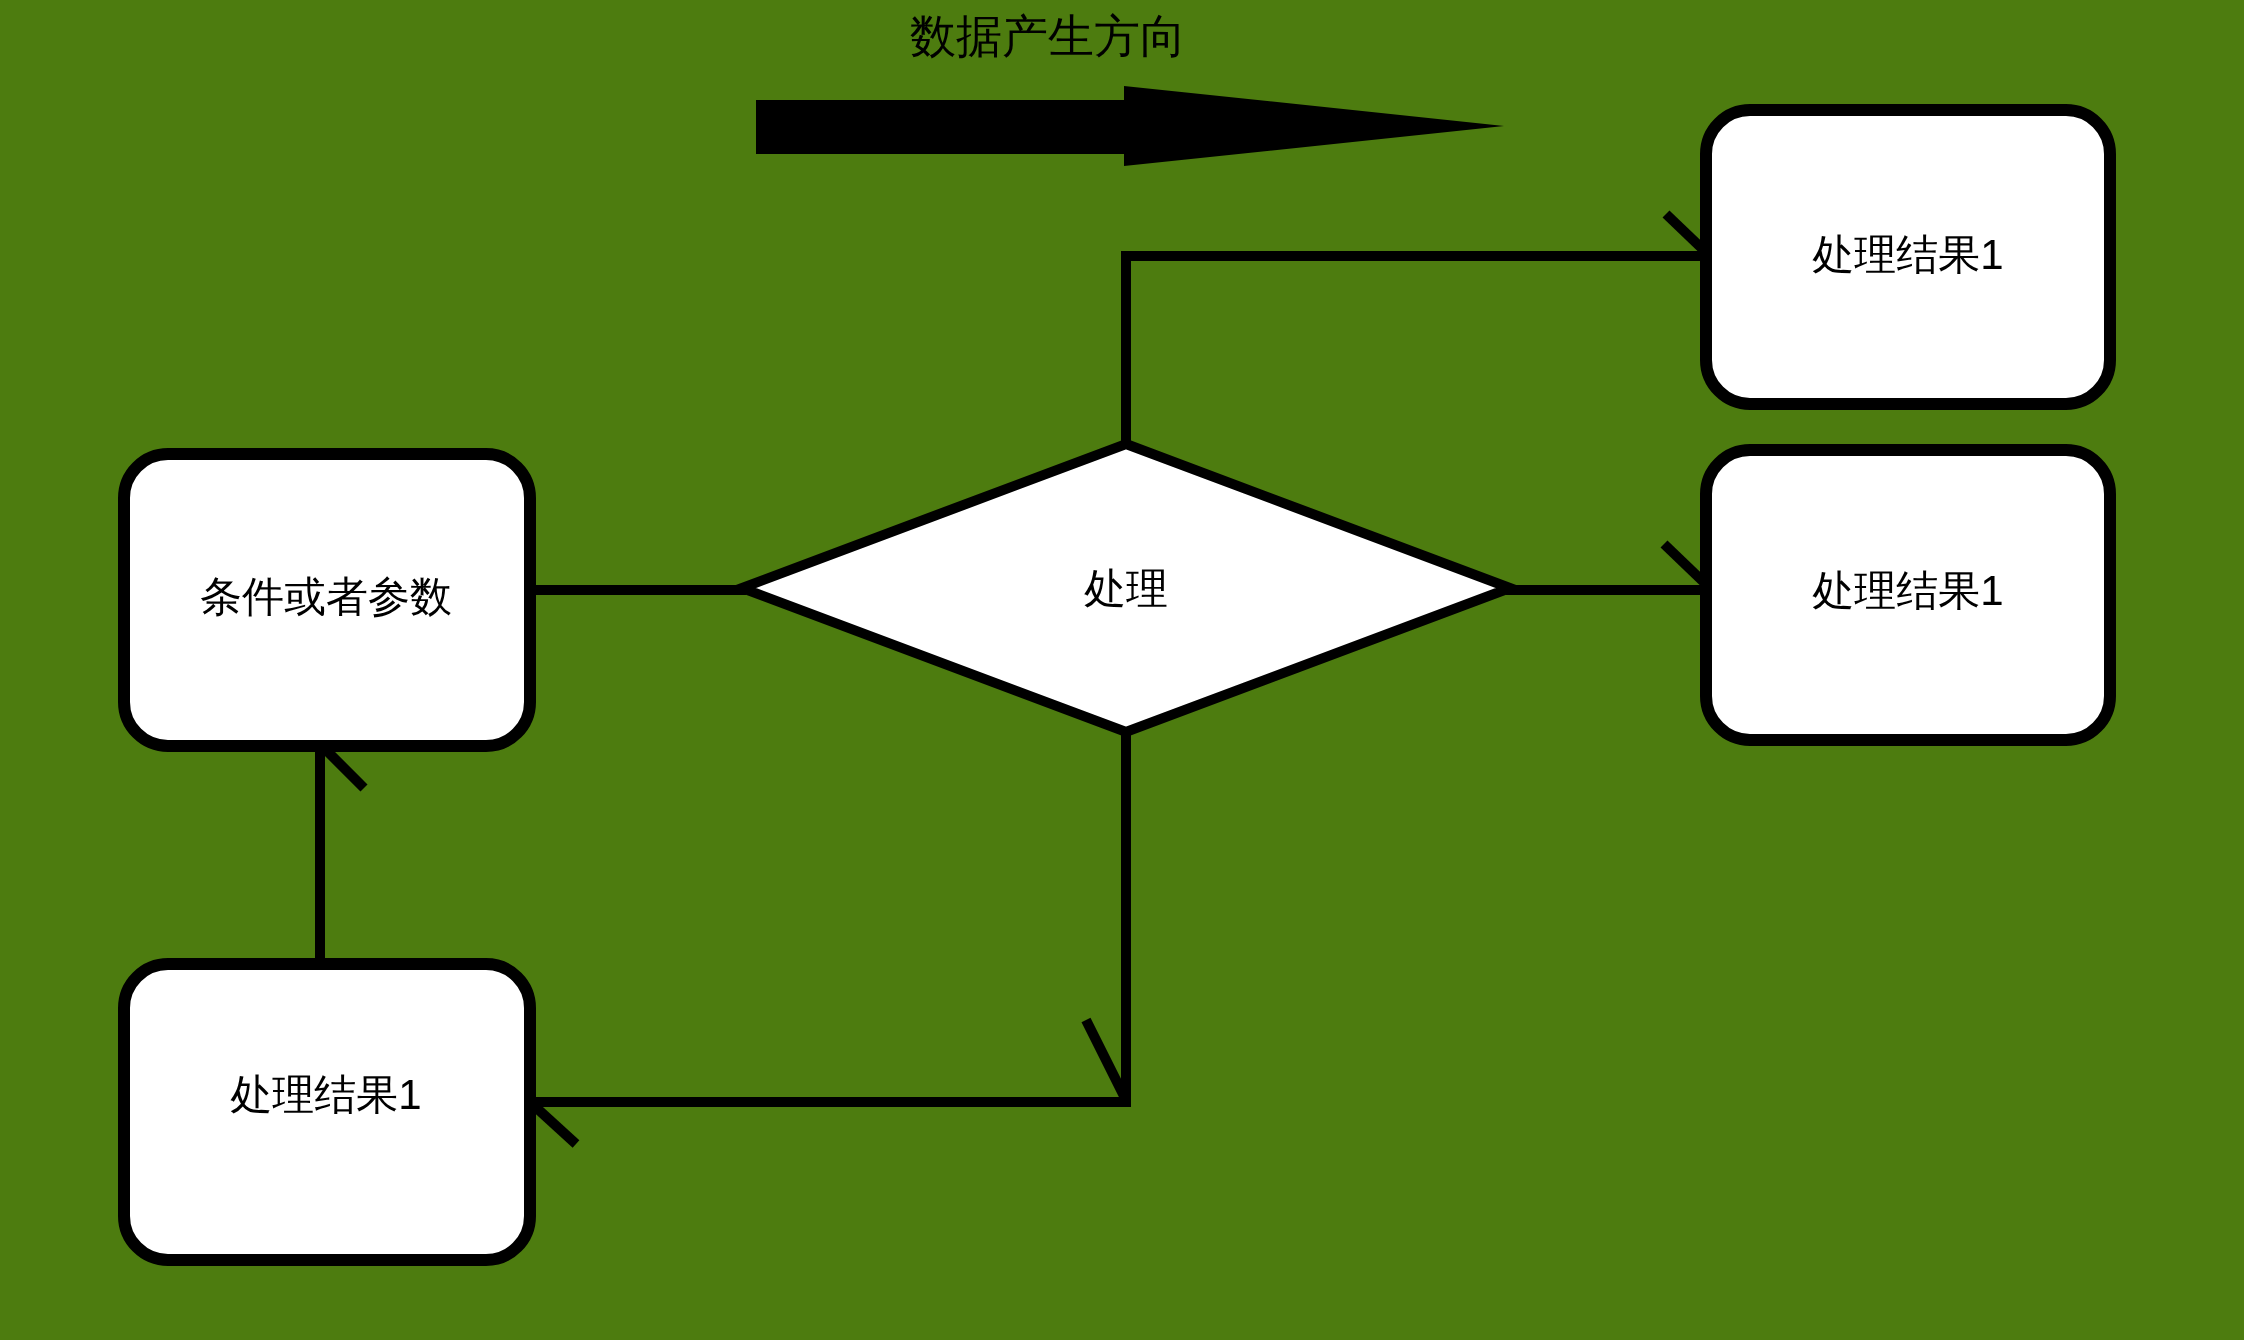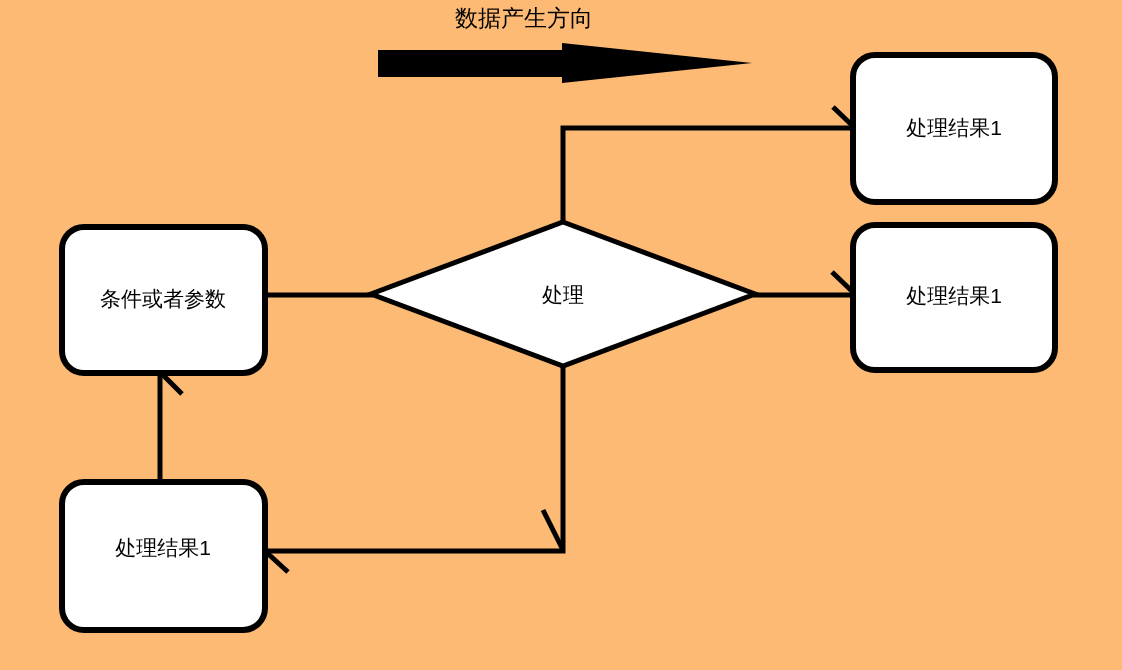--- a/index.html
+++ b/index.html
@@ -8,21 +8,21 @@
     padding: 0;
     background: #ffffff;
   }
   body {
     font-family: "Liberation Sans", "DejaVu Sans", sans-serif;
   }
   #canvas-wrap {
     position: relative;
     width: 1122px;
     height: 670px;
-    background: #fdba74;
+    background: #4d7c0f;
     overflow: hidden;
   }
   #flow-svg {
     position: absolute;
     left: 0;
     top: 0;
     width: 1122px;
     height: 670px;
     display: block;
   }

